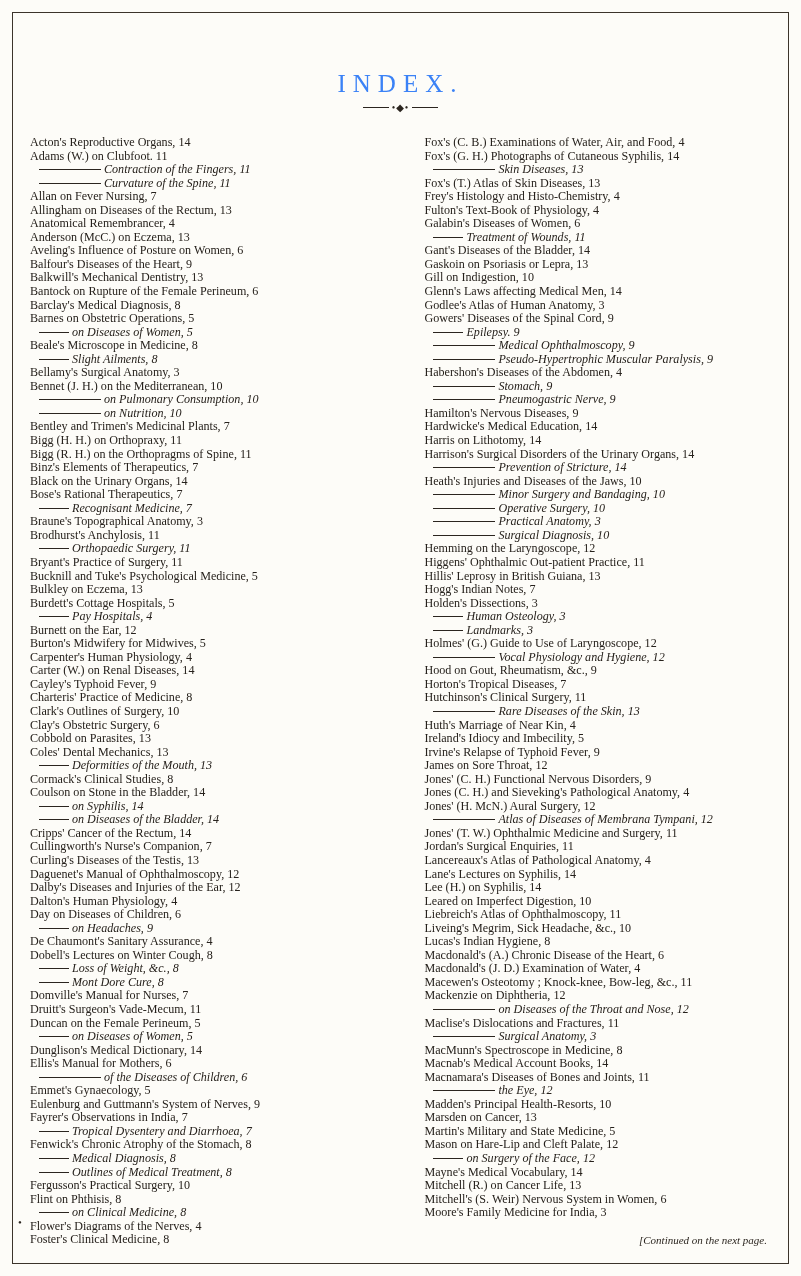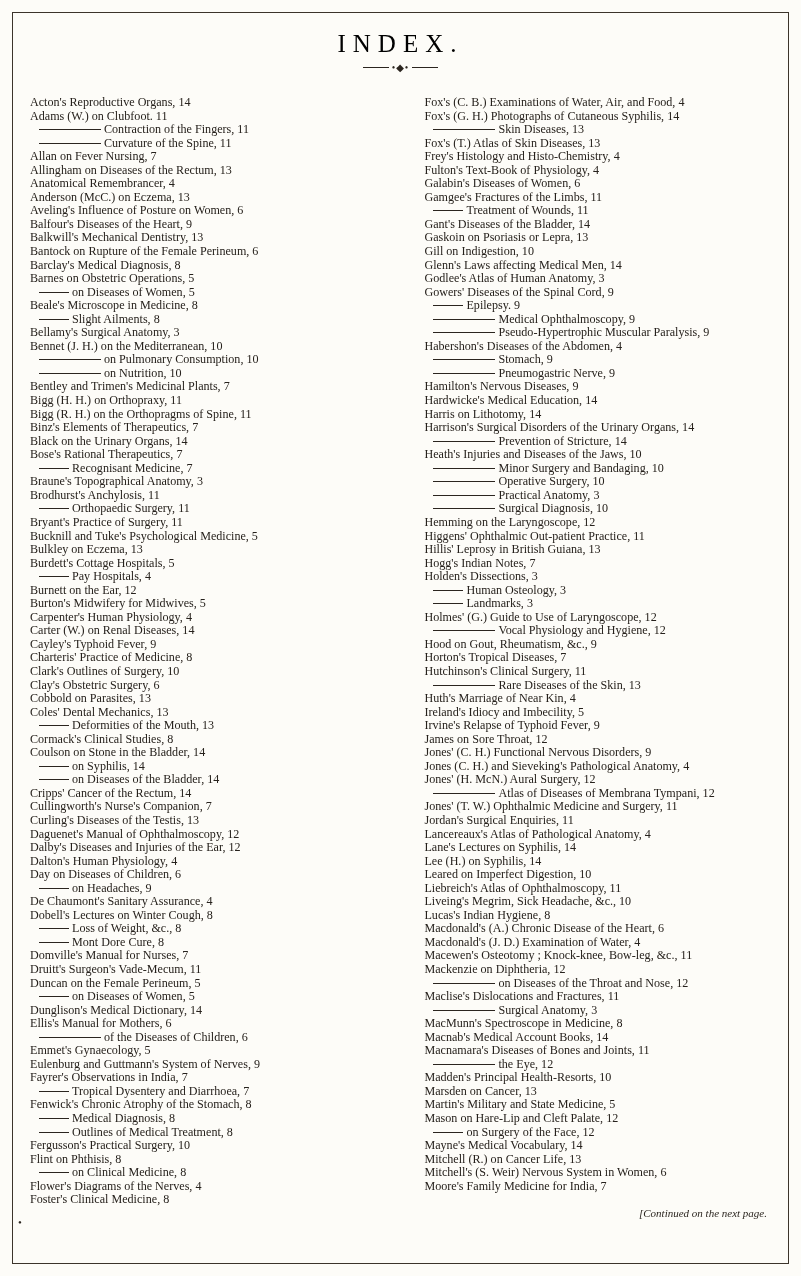--- a/index.html
+++ b/index.html
@@ -34,23 +34,24 @@
     position: absolute;
     left: 30px;
     top: 30px;
     right: 30px;
     bottom: 18px;
   }
   .index-title {
     text-align: center;
     font-size: 25px;
     letter-spacing: 7px;
+    margin-top: 40px;
     margin-bottom: 4px;
     font-family: "Liberation Serif", serif;
-    color: #000000;
+    color: #3b82f6;
   }
   .rule-orn {
     text-align: center;
     font-size: 11px;
     letter-spacing: 1px;
     color: #2b251f;
     margin-bottom: 20px;
     height: 14px;
   }
   .rule-orn .dash {
@@ -90,20 +91,21 @@
     margin: 0;
     padding: 0;
     text-indent: -9px;
     padding-left: 9px;
     white-space: normal;
     font-family: "Liberation Serif", serif;
   }
   ul.entries li.sub {
     padding-left: 22px;
     text-indent: -13px;
+    font-style: italic;
   }
   .dashlead {
     display: inline-block;
     border-bottom: 1px solid #2b251f;
     width: 46px;
     vertical-align: 3px;
     margin-right: 3px;
   }
   .dashlead.short {
     width: 30px;
@@ -227,21 +229,20 @@
       </div>
       <div class="col right">
         <ul class="entries" id="right-list">
             <li><span>Fox's (C. B.) Examinations of Water, Air, and Food, 4</span></li>
             <li><span>Fox's (G. H.) Photographs of Cutaneous Syphilis, 14</span></li>
             <li class="sub"><span class="dashlead long"></span><span>Skin Diseases, 13</span></li>
             <li><span>Fox's (T.) Atlas of Skin Diseases, 13</span></li>
             <li><span>Frey's Histology and Histo-Chemistry, 4</span></li>
             <li><span>Fulton's Text-Book of Physiology, 4</span></li>
             <li><span>Galabin's Diseases of Women, 6</span></li>
-            <li><span>Gamgee's Fractures of the Limbs, 11</span></li>
             <li class="sub"><span class="dashlead short"></span><span>Treatment of Wounds, 11</span></li>
             <li><span>Gant's Diseases of the Bladder, 14</span></li>
             <li><span>Gaskoin on Psoriasis or Lepra, 13</span></li>
             <li><span>Gill on Indigestion, 10</span></li>
             <li><span>Glenn's Laws affecting Medical Men, 14</span></li>
             <li><span>Godlee's Atlas of Human Anatomy, 3</span></li>
             <li><span>Gowers' Diseases of the Spinal Cord, 9</span></li>
             <li class="sub"><span class="dashlead short"></span><span>Epilepsy. 9</span></li>
             <li class="sub"><span class="dashlead long"></span><span>Medical Ophthalmoscopy, 9</span></li>
             <li class="sub"><span class="dashlead long"></span><span>Pseudo-Hypertrophic Muscular Paralysis, 9</span></li>
@@ -300,20 +301,20 @@
             <li><span>Macnamara's Diseases of Bones and Joints, 11</span></li>
             <li class="sub"><span class="dashlead long"></span><span>the Eye, 12</span></li>
             <li><span>Madden's Principal Health-Resorts, 10</span></li>
             <li><span>Marsden on Cancer, 13</span></li>
             <li><span>Martin's Military and State Medicine, 5</span></li>
             <li><span>Mason on Hare-Lip and Cleft Palate, 12</span></li>
             <li class="sub"><span class="dashlead short"></span><span>on Surgery of the Face, 12</span></li>
             <li><span>Mayne's Medical Vocabulary, 14</span></li>
             <li><span>Mitchell (R.) on Cancer Life, 13</span></li>
             <li><span>Mitchell's (S. Weir) Nervous System in Women, 6</span></li>
-            <li><span>Moore's Family Medicine for India, 7</span></li>
+            <li><span>Moore's Family Medicine for India, 3</span></li>
           </ul>
         <div class="footnote">[Continued on the next page.</div>
       </div>
     </div>
   </div>
   <div class="footmark">•</div>
 </div>
 
 </body></html>

